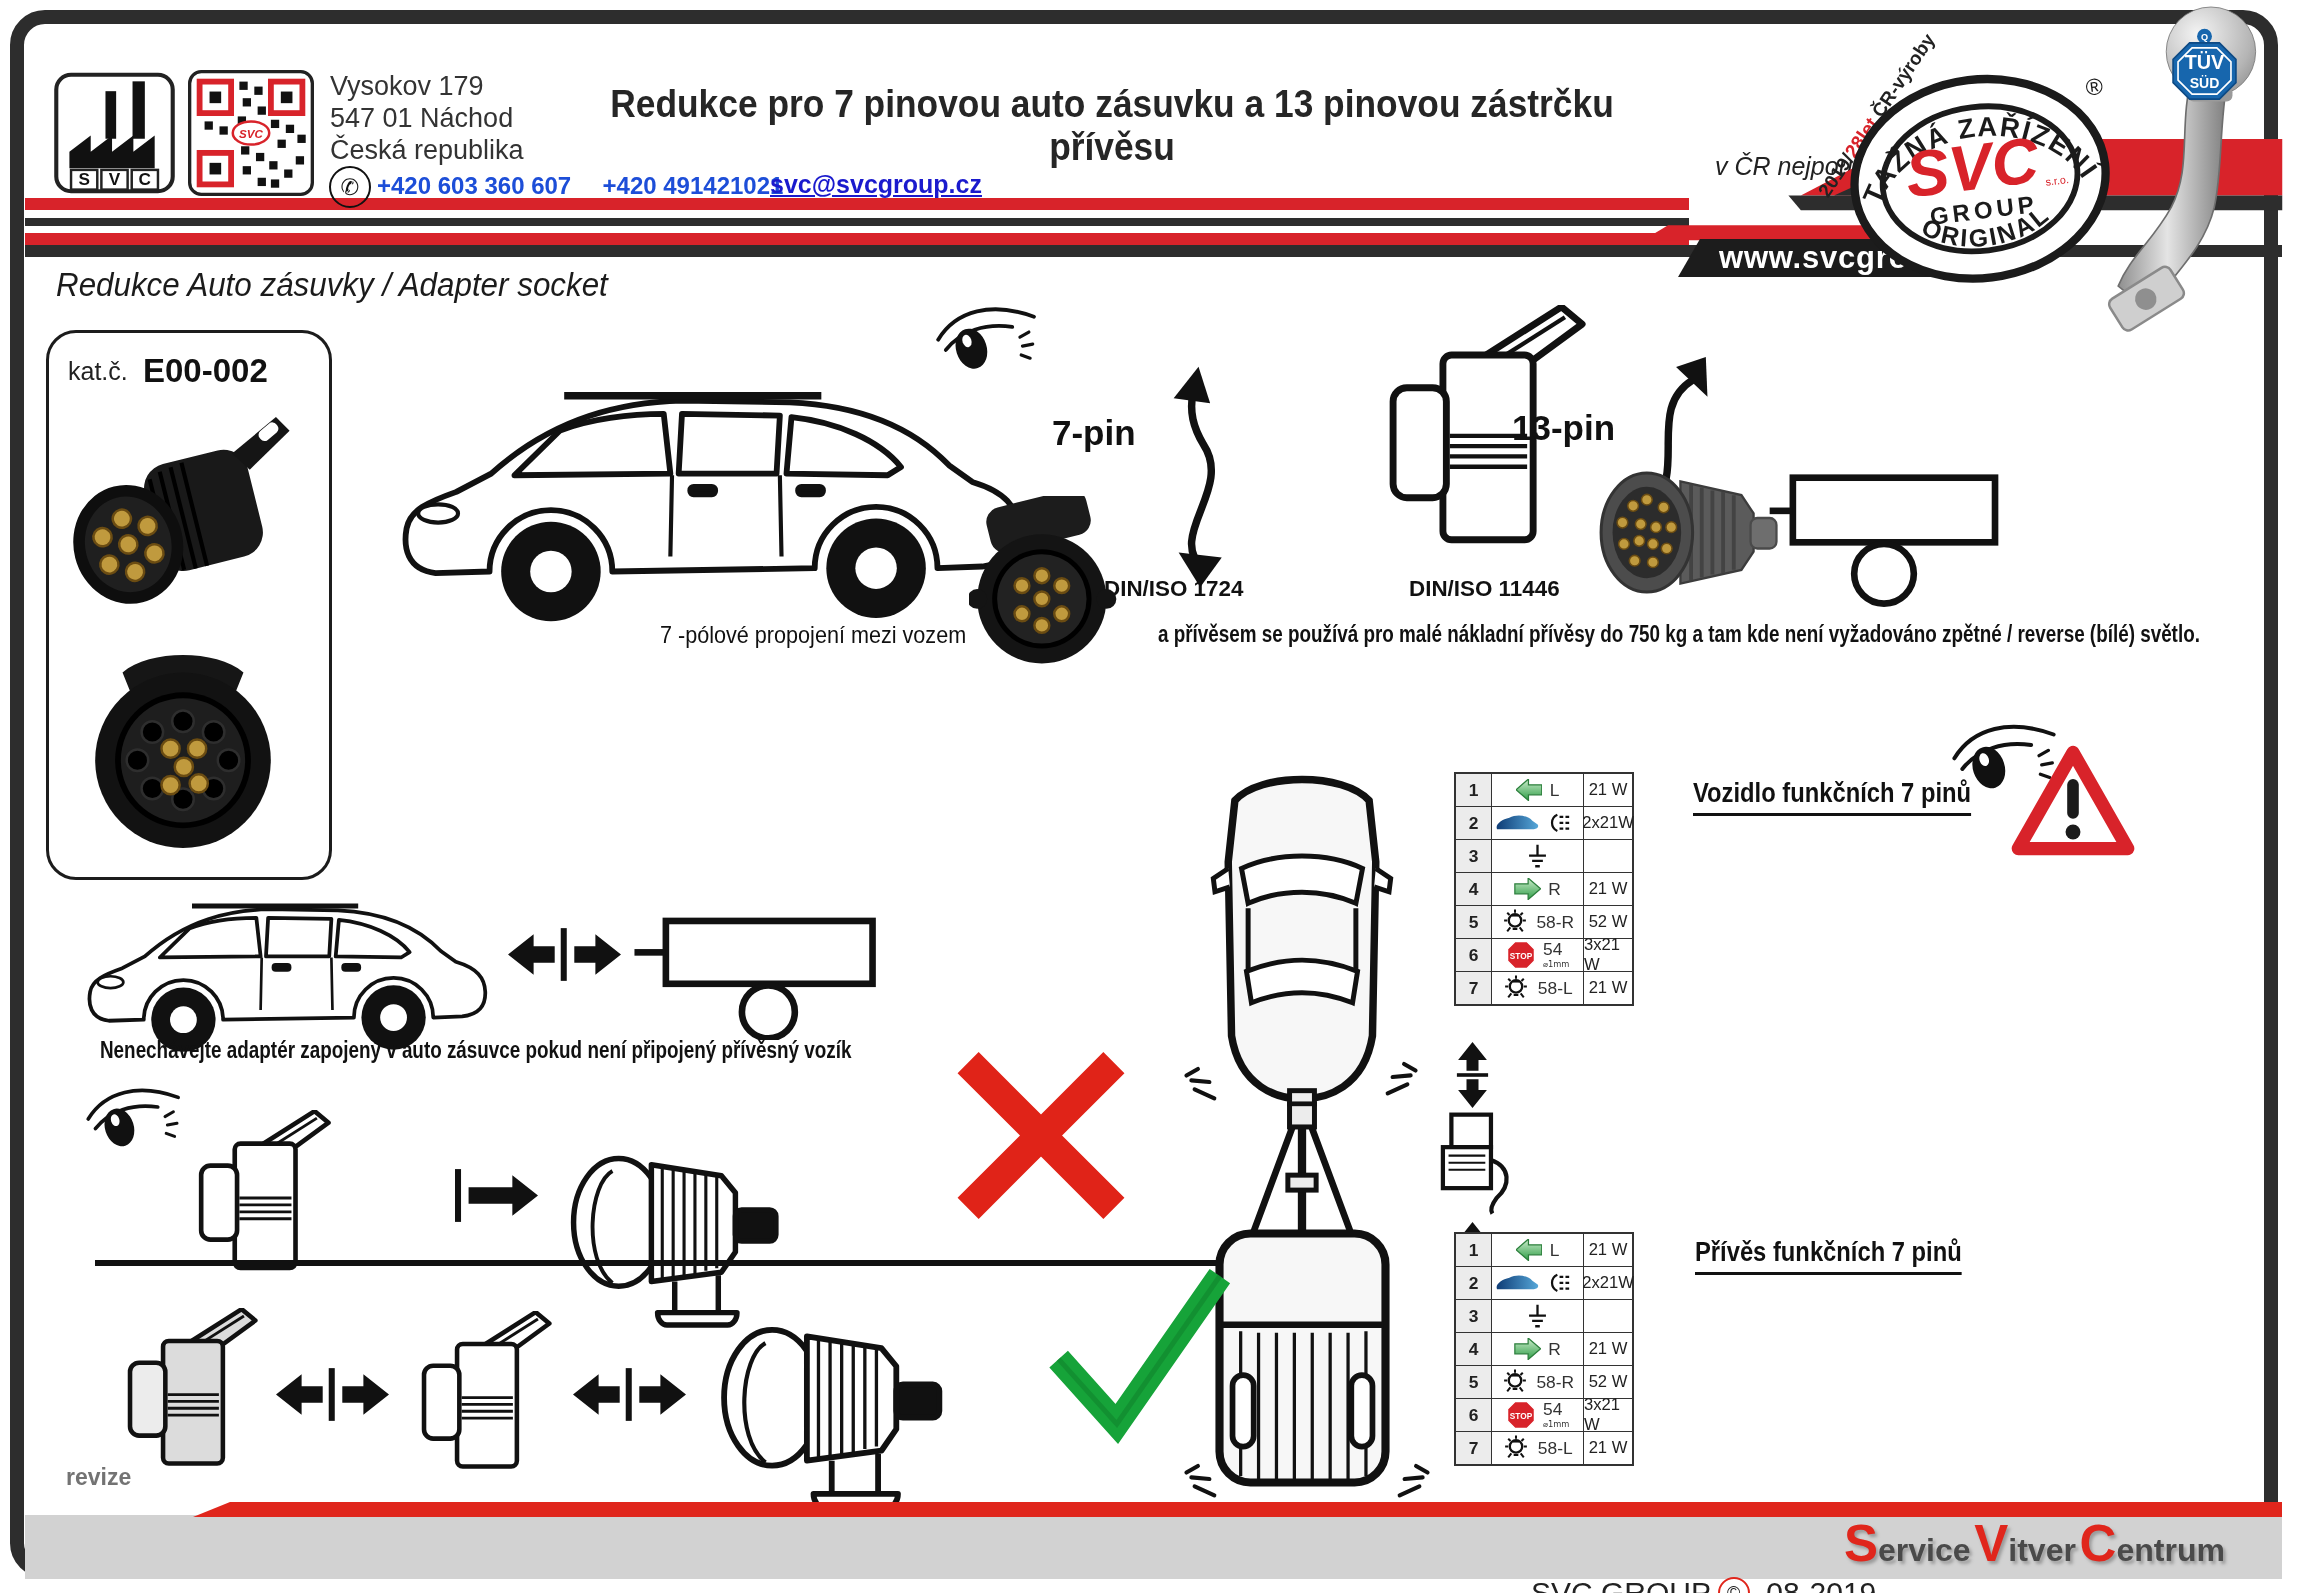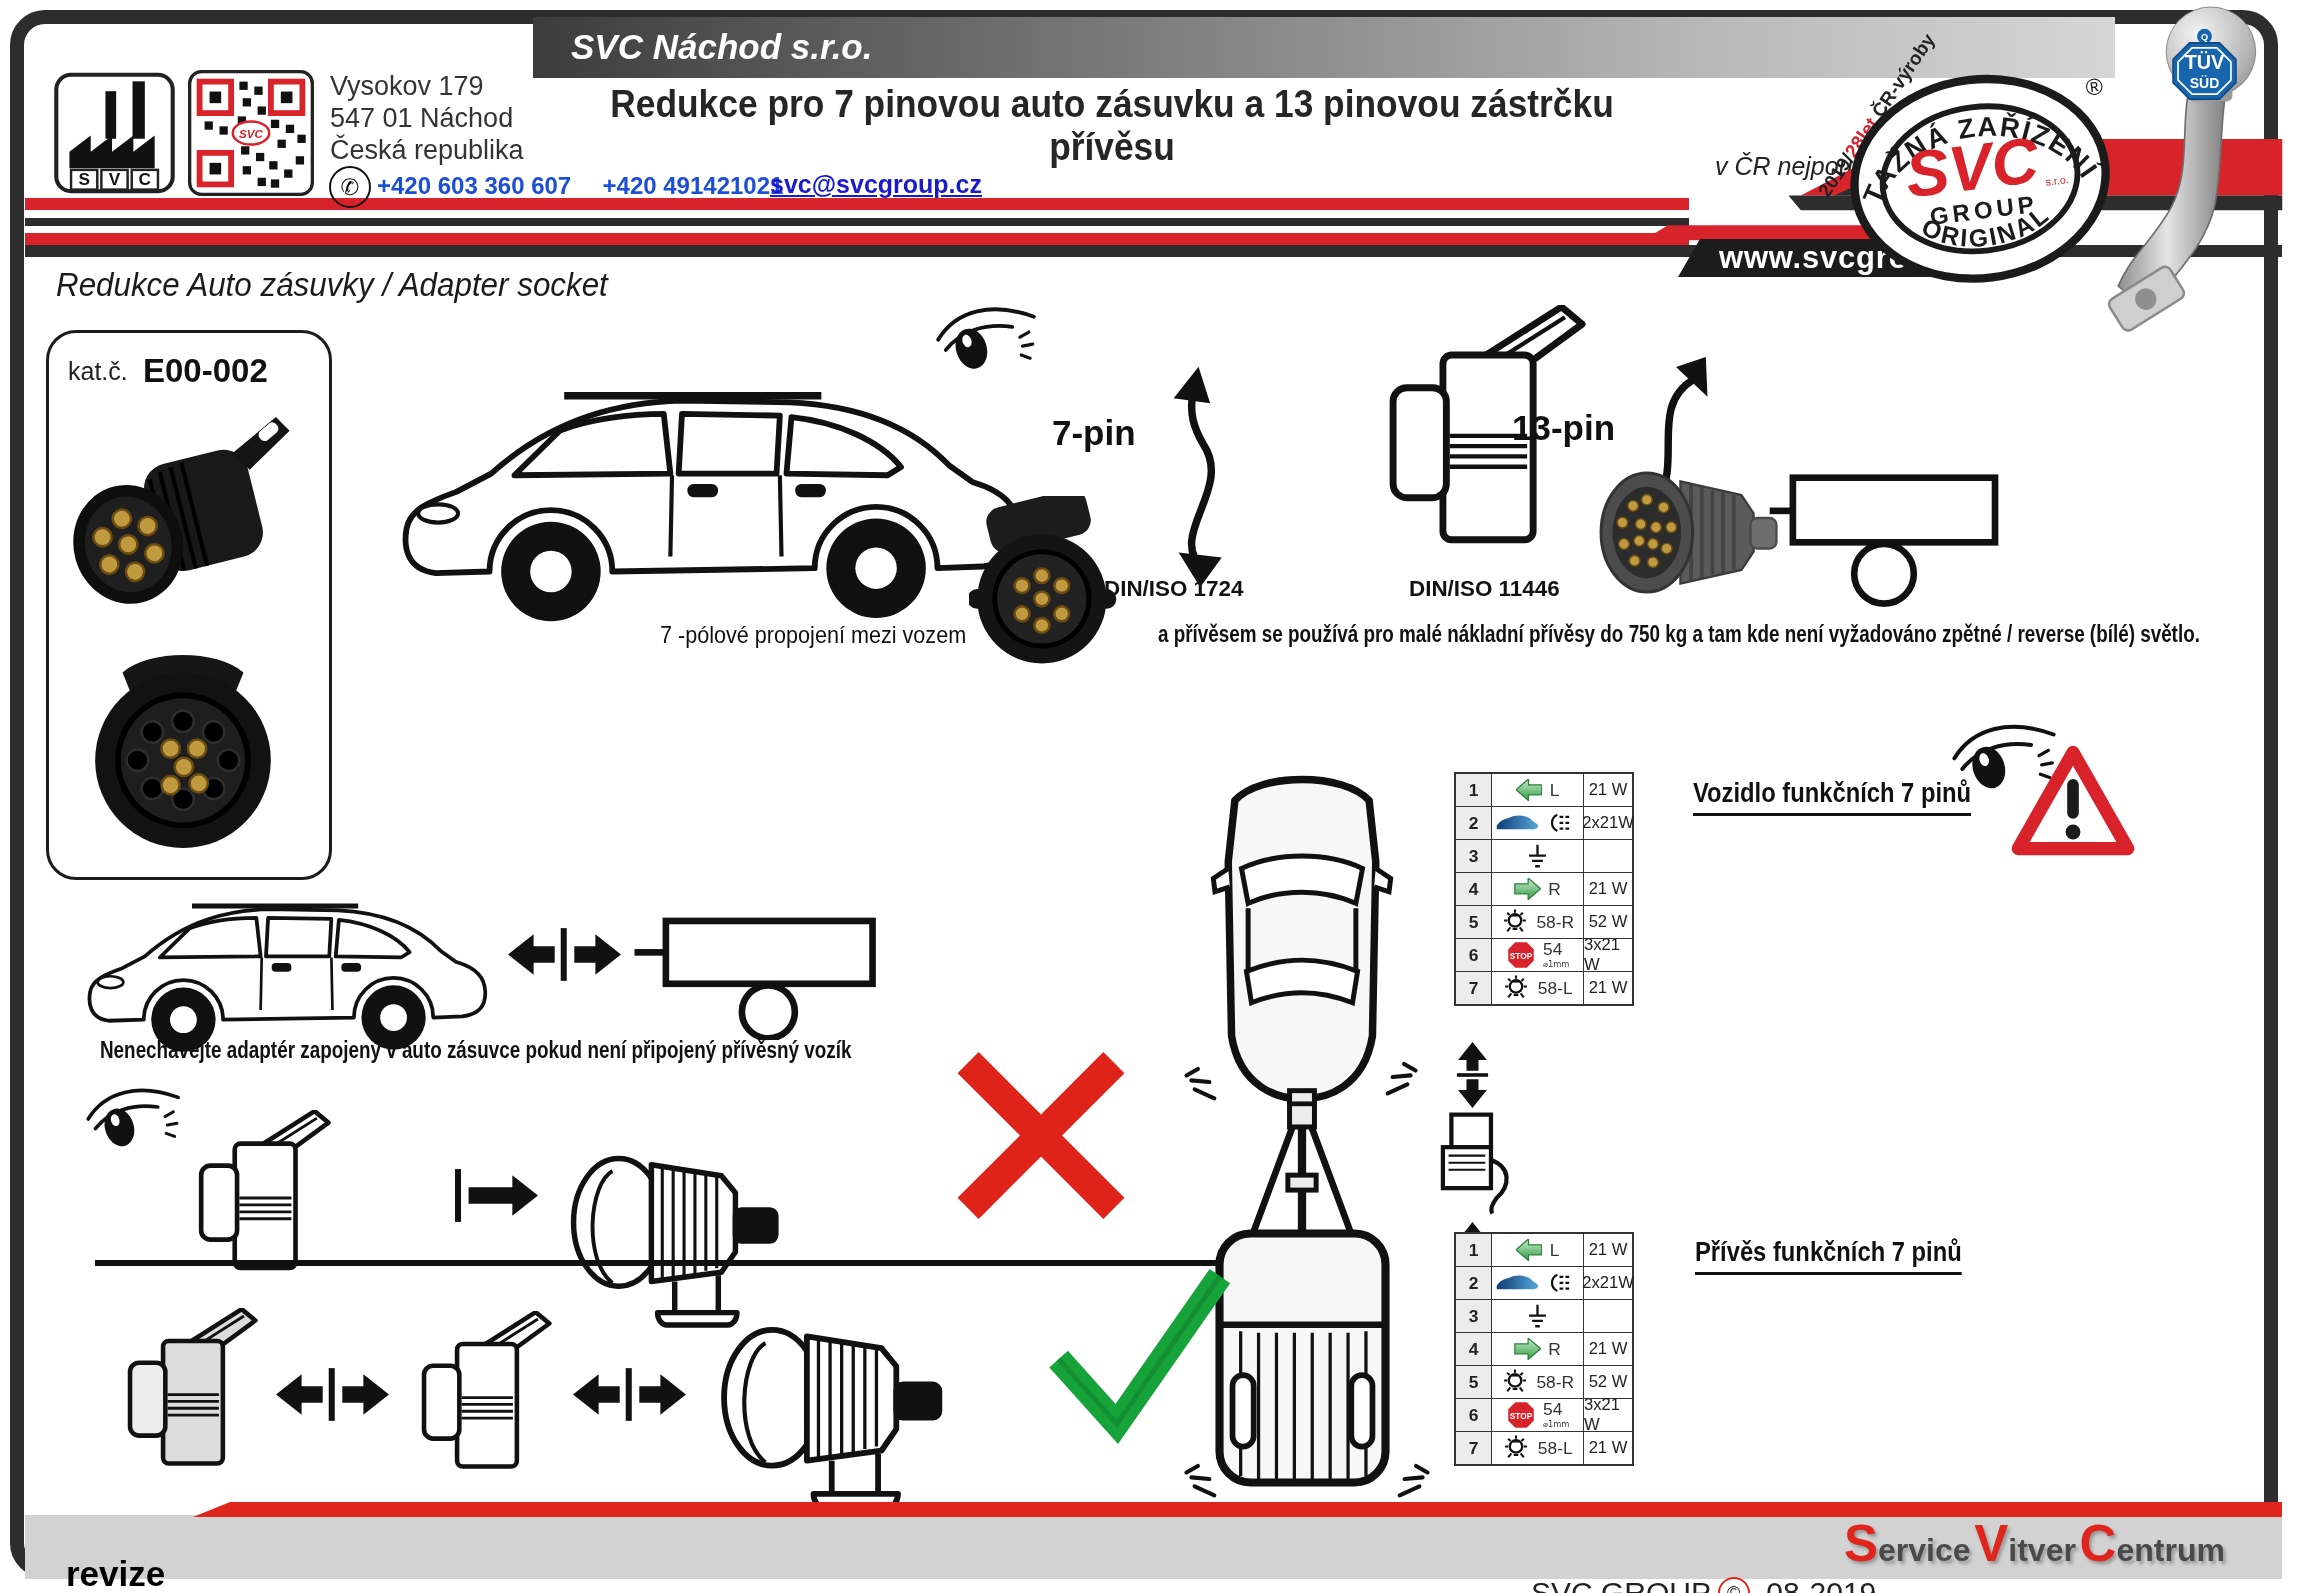--- a/index.html
+++ b/index.html
@@ -112,23 +112,20 @@
 
       <g id="sparkle" stroke="#111" stroke-width="5" fill="none" stroke-linecap="round">
         <path d="M4,42 L28,31 M10,22 L32,20 M24,6 L38,14"></path>
       </g>
     </defs>
   </svg>
 
   <div class="frame"></div>
 
 
-  <div class="abs branchbar z2" style="left:533px;top:16.6px;width:1544px;height:61px;font-size:35px;">
-    <span>SVC Náchod s.r.o.</span>
-  </div>
 
   <svg class="abs z3" style="left:53px;top:71px" width="123" height="124" viewBox="0 0 150 150">
     <rect x="4" y="4" width="142" height="142" rx="18" fill="#fff" stroke="#222" stroke-width="5"></rect>
     <rect x="64" y="24" width="13" height="58" fill="#111"></rect>
     <rect x="97" y="12" width="15" height="70" fill="#111"></rect>
     <path d="M20,118 L20,98 L46,78 L46,98 L72,78 L72,98 L98,78 L98,98 L124,78 L124,118 Z" fill="#111"></path>
     <g font-family="Liberation Sans,sans-serif" font-size="21" font-weight="bold" fill="#111">
       <rect x="22" y="120" width="32" height="24" fill="#fff" stroke="#222" stroke-width="3"></rect>
       <rect x="59" y="120" width="32" height="24" fill="#fff" stroke="#222" stroke-width="3"></rect>
       <rect x="96" y="120" width="32" height="24" fill="#fff" stroke="#222" stroke-width="3"></rect>
@@ -661,21 +658,21 @@
       <use href="#plugline"></use>
     </svg>
   <svg class="abs z4" style="left:1047px;top:1261px" width="187" height="183" viewBox="0 0 225 220">
     <path d="M14,118 L84,196 L208,18" fill="none" stroke="#16a339" stroke-width="30" stroke-linejoin="miter"></path>
     <path d="M14,118 L84,196 L208,18" fill="none" stroke="#0e7d2a" stroke-width="6" opacity=".5"></path>
   </svg>
 
   <div class="abs z2" style="left:25px;top:1515px;width:2257px;height:64px;background:#d2d2d2"></div>
   <div class="abs z3" style="left:193px;top:1502px;width:2089px;height:15px;background:#e0261c;
        clip-path:polygon(37px 0,100% 0,100% 100%,0 100%)"></div>
-  <div class="abs z4 bold" style="left:66px;top:1554px;font-size:35px;color:#000000">revize</div>
+  <div class="abs z4 bold" style="left:66px;top:1464px;font-size:23px;color:#737373">revize</div>
 
   <div class="abs z4" style="left:1531px;top:1576px;font-size:30px;color:#222;display:flex;align-items:center;gap:6.6px">
     <span>SVC GROUP</span>
     <span style="width:28px;height:28px;border:2.5px solid #e0261c;border-radius:50%;display:inline-flex;align-items:center;justify-content:center;font-size:18px">©</span>
     <span>-08-2019</span>
   </div>
 
   <div class="abs z4" style="left:1844px;top:1514px;white-space:nowrap;text-shadow:2.5px 2.5px 3.3px #9a9a9a">
     <span class="bold" style="font-size:51px;color:#e0261c">S</span><span class="bold" style="font-size:32px;color:#4a4a4a">ervice</span>
     <span class="bold" style="font-size:51px;color:#e0261c">V</span><span class="bold" style="font-size:32px;color:#4a4a4a">itver</span>

